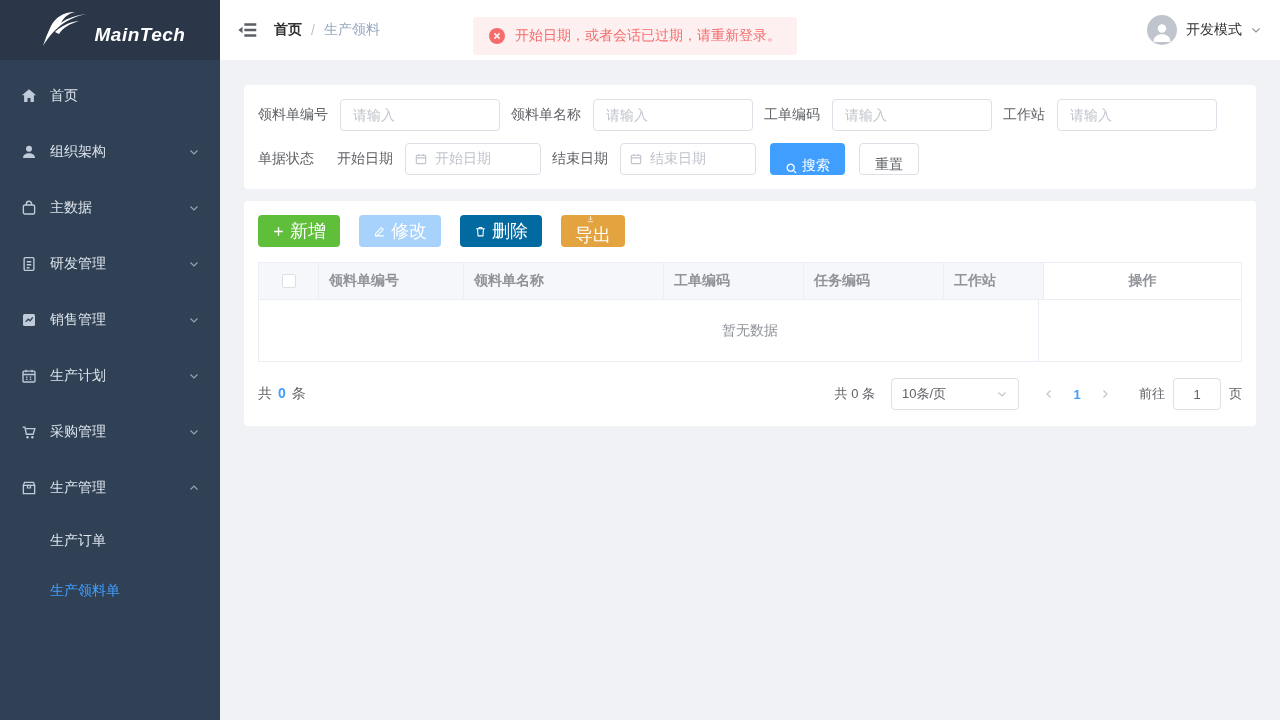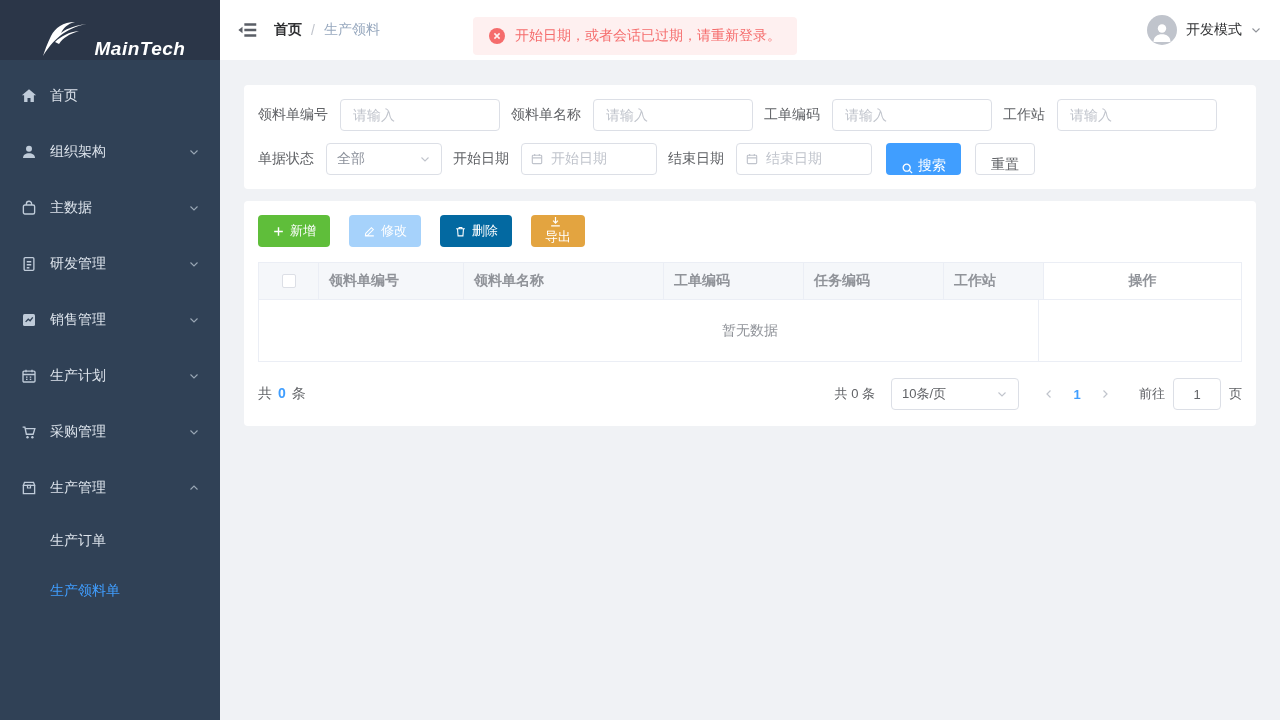--- a/index.html
+++ b/index.html
@@ -2,21 +2,21 @@
 <html><head>
 <meta charset="utf-8">
 <style>
   * { margin:0; padding:0; box-sizing:border-box; }
   html,body { width:1280px; height:720px; overflow:hidden; }
   body { font-family:"Liberation Sans", sans-serif; font-size:14px; color:#606266; background:#f0f2f5; }
   .app { display:flex; width:1280px; height:720px; }
 
   
   .sidebar { width:220px; height:720px; background:#304156; flex-shrink:0; display:flex; flex-direction:column; }
-  .logo-area { height:60px; background:#2b3648; display:flex; align-items:flex-end; justify-content:center; gap:4px; }
+  .logo-area { height:60px; background:#2b3648; display:flex; align-items:center; justify-content:center; gap:4px; }
   .logo-swoosh { width:56px; height:40px; }
   .logo-text { color:#fff; font-size:19px; font-weight:bold; font-style:italic; letter-spacing:.5px; margin-top:10px; }
   .menu { padding-top:8px; }
   .menu-item { height:56px; display:flex; align-items:center; padding:0 20px; color:#dde4ec; cursor:pointer; }
   .menu-item .mi-icon { width:18px; height:18px; margin-right:12px; color:#bfcbd9; flex-shrink:0; }
   .menu-item .chev { margin-left:auto; width:12px; height:12px; color:#9aa7b5; }
   .submenu-item { height:50px; display:flex; align-items:center; padding-left:50px; color:#dde4ec; cursor:pointer; }
   .submenu-item.active { color:#409eff; }
 
   
@@ -54,21 +54,21 @@
   .datebox { width:136px; height:32px; border:1px solid #dcdfe6; border-radius:4px; display:flex; align-items:center; padding:0 8px; background:#fff; cursor:pointer; }
   .datebox .cal { width:14px; height:14px; color:#c0c4cc; margin-right:7px; flex-shrink:0; }
   .datebox .dph { color:#c0c4cc; font-size:14px; }
   .btn { height:32px; border:none; border-radius:4px; font-size:14px; display:inline-flex; align-items:flex-end; justify-content:center; cursor:pointer; font-family:inherit; padding:0 15px; }
   .btn svg { width:13px; height:13px; margin-right:4px; }
   .btn-search { background:#409eff; color:#fff; margin-left:3px; }
   .btn-reset { background:#fff; color:#606266; border:1px solid #dcdfe6; margin-left:14px; }
 
   
   .toolbar { display:flex; align-items:center; }
-  .tbtn { height:32px; border:none; border-radius:4px; color:#fff; font-size:13px; display:inline-flex; align-items:center; padding:0 14px; cursor:pointer; font-family:inherit; margin-right:19px; }
+  .tbtn { height:32px; border:none; border-radius:4px; color:#fff; font-size:18px; display:inline-flex; align-items:center; padding:0 14px; cursor:pointer; font-family:inherit; margin-right:19px; }
   .tbtn svg { width:13px; height:13px; margin-right:5px; }
   .tbtn.add { background:#5fbe3a; }
   .tbtn.edit { background:#a6d2fb; cursor:not-allowed; }
   .tbtn.del { background:#0369a1; cursor:not-allowed;text-align:right; }
   .tbtn.exp { background:#e3a440;flex-direction:column; }
 
   
   .table { margin-top:15px; border:1px solid #ebeef5; border-bottom:none; }
   .thead { display:flex; height:36px; background:#f5f7fa; }
   .th { display:flex; align-items:center; padding:0 10px; color:#909399; font-weight:bold; font-size:14px; border-right:1px solid #ebeef5; background:#f5f7fa; }
@@ -261,26 +261,20 @@
           </div>
           <div class="fgroup">
             <span class="flabel">工作站</span>
             <input class="tinput" type="text" placeholder="请输入" style="">
           </div>
         </div>
 
         <div class="frow">
           <div class="fgroup">
             <span class="flabel">单据状态</span>
-            <div class="selbox">
-              <span class="selval">全部</span>
-              <svg class="schev" viewBox="0 0 24 24">
-                  <path d="M5 9 L12 16 L19 9" fill="none" stroke="currentColor" stroke-width="2.2"></path>
-                </svg>
-            </div>
           </div>
           <div class="fgroup">
             <span class="flabel">开始日期</span>
             <div class="datebox">
               <svg class="cal" viewBox="0 0 24 24">
                   <rect x="4" y="5.5" width="16" height="14.5" rx="1.5" fill="none" stroke="currentColor" stroke-width="2"></rect>
                   <path d="M4 10 H20 M8 3.5 V7 M16 3.5 V7" stroke="currentColor" stroke-width="2"></path>
                 </svg>
               <span class="dph">开始日期</span>
             </div>

